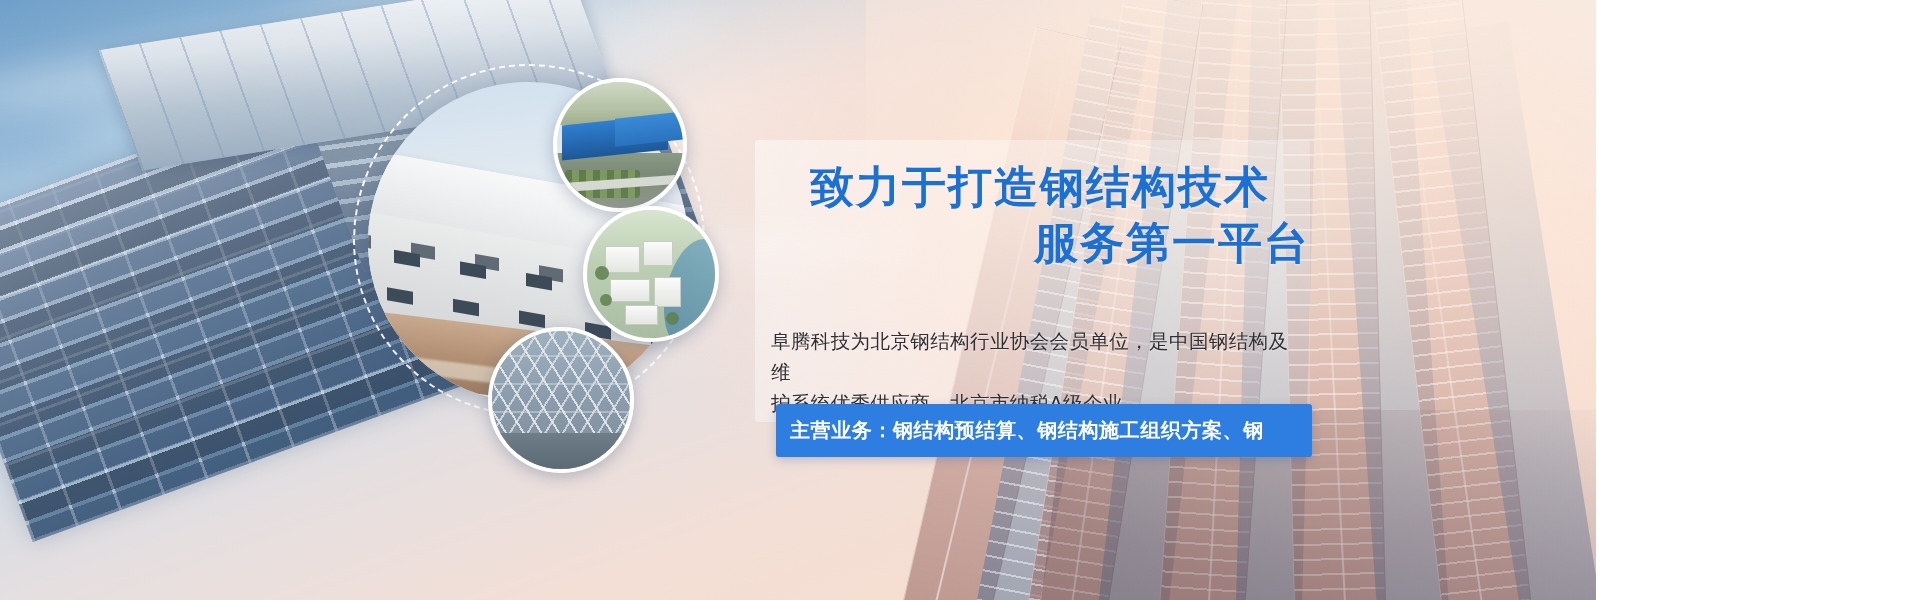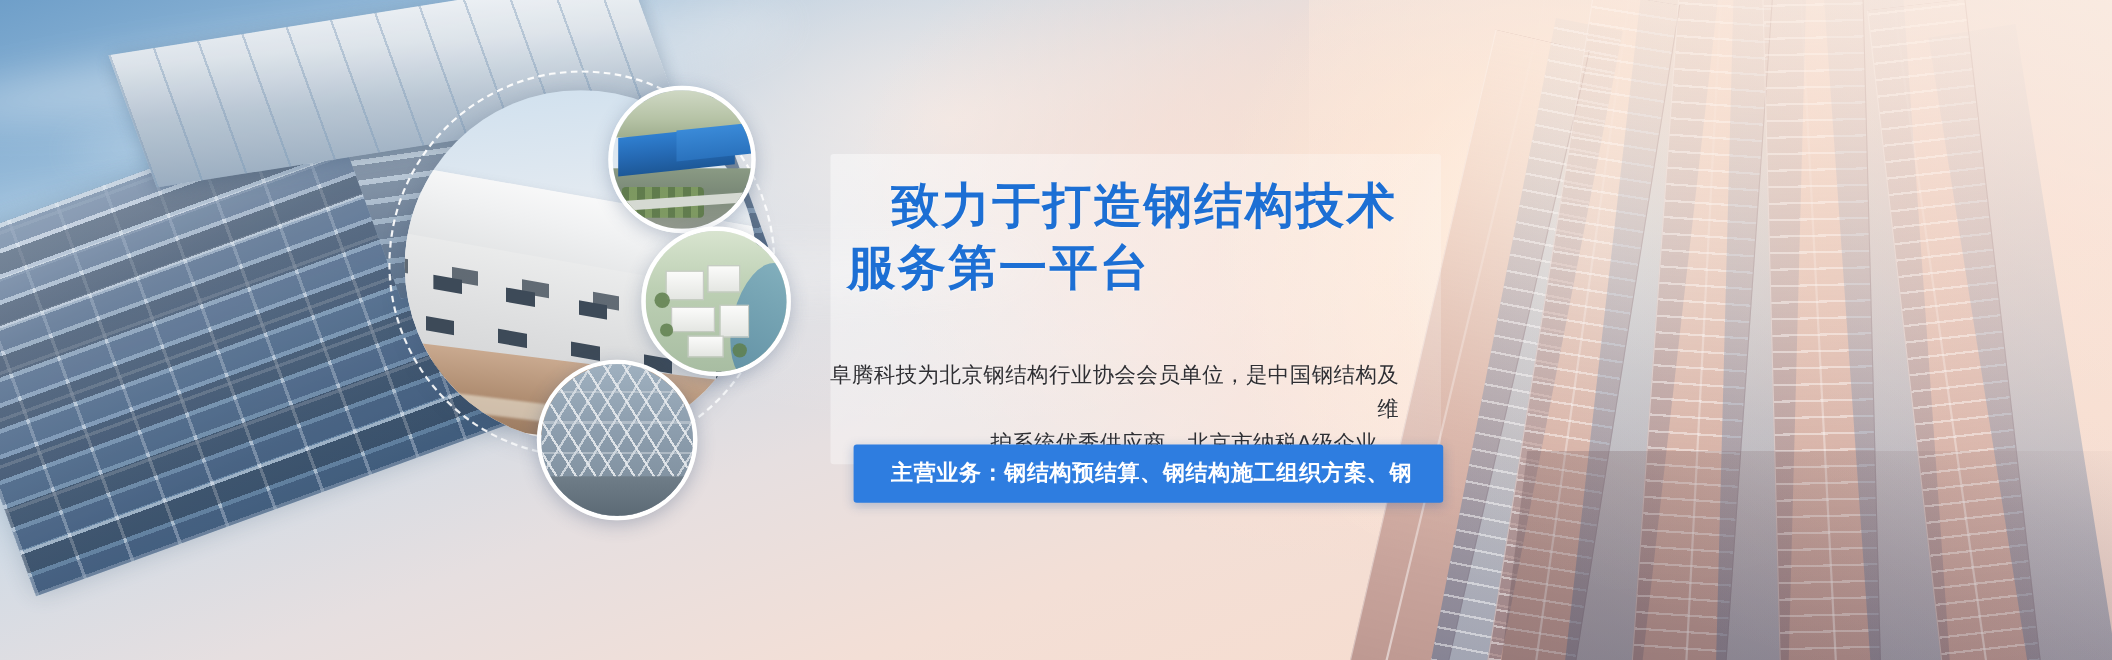--- a/index.html
+++ b/index.html
@@ -1,18 +1,18 @@
 <!DOCTYPE html>
 <html><head>
 <meta charset="utf-8">
 <style>
   html,body{margin:0;padding:0;}
   body{width:1920px;height:600px;overflow:hidden;font-family:"Liberation Sans",sans-serif;}
 
-  .banner{position:relative;width:1920px;height:600px;overflow:hidden;background:#e5e5e5;}
+  .banner{position:relative;width:1596px;height:600px;overflow:hidden;background:#bef264;}
 
   
   .sky{position:absolute;inset:0;
     background:
       radial-gradient(ellipse 900px 520px at 72% 30%, rgba(255,226,205,.92) 0%, rgba(255,221,205,.55) 38%, rgba(255,226,214,0) 68%),
       radial-gradient(ellipse 760px 430px at 45% 18%, rgba(255,240,232,.75) 0%, rgba(255,240,232,0) 65%),
       linear-gradient(160deg,#6f9fc9 0%,#9ec0dc 16%,#c9d9e7 33%,#e6dfe0 52%,#f3dfd6 68%,#f6ddd0 82%,#efd9d2 100%);
   }
   .cloudstreak{position:absolute;border-radius:50%;background:rgba(255,255,255,.5);filter:blur(18px);}
   .cs1{left:-60px;top:34px;width:640px;height:54px;transform:rotate(-7deg);opacity:.65;}
@@ -125,29 +125,29 @@
 
   
   .panel{position:absolute;left:755px;top:140px;width:555px;height:282px;
     background:linear-gradient(125deg,rgba(255,255,255,.46) 0%,rgba(255,255,255,.30) 55%,rgba(255,255,255,.16) 100%);
     border-radius:3px;}
 
   .headline{position:absolute;left:770px;top:160px;width:540px;
     font-family:"Liberation Serif",serif;font-weight:bold;color:#1c6fd4;
     font-size:44px;line-height:56px;letter-spacing:2px;text-align:center;
     text-shadow:0 1px 2px rgba(255,255,255,.55);}
-  .hl-2{text-align:left;}
-
-  .desc{position:absolute;left:748px;top:326px;width:524px;
+  .hl-2{text-align:right;}
+
+  .desc{position:absolute;left:771px;top:326px;width:524px;
     font-size:19.5px;line-height:31px;color:#2f2f33;letter-spacing:.4px;
-    text-shadow:0 1px 1px rgba(255,255,255,.45);text-align:right;}
+    text-shadow:0 1px 1px rgba(255,255,255,.45);}
 
   .badge{position:absolute;left:776px;top:404px;width:508px;padding:10px 14px 11px 14px;
     background:#2e7de0;border-radius:3px;box-shadow:0 3px 10px rgba(30,80,150,.25);}
-  .badge-line{font-size:20px;line-height:32px;font-weight:bold;color:#ffffff;letter-spacing:.6px;margin-left:20px;}
+  .badge-line{font-size:20px;line-height:32px;font-weight:bold;color:#ffffff;letter-spacing:.6px;}
 </style>
 </head>
 <body>
 
 <div class="banner">
 
   <div class="sky">
     <div class="sunglow"></div>
     <div class="cloudstreak cs1"></div>
     <div class="cloudstreak cs2"></div>

